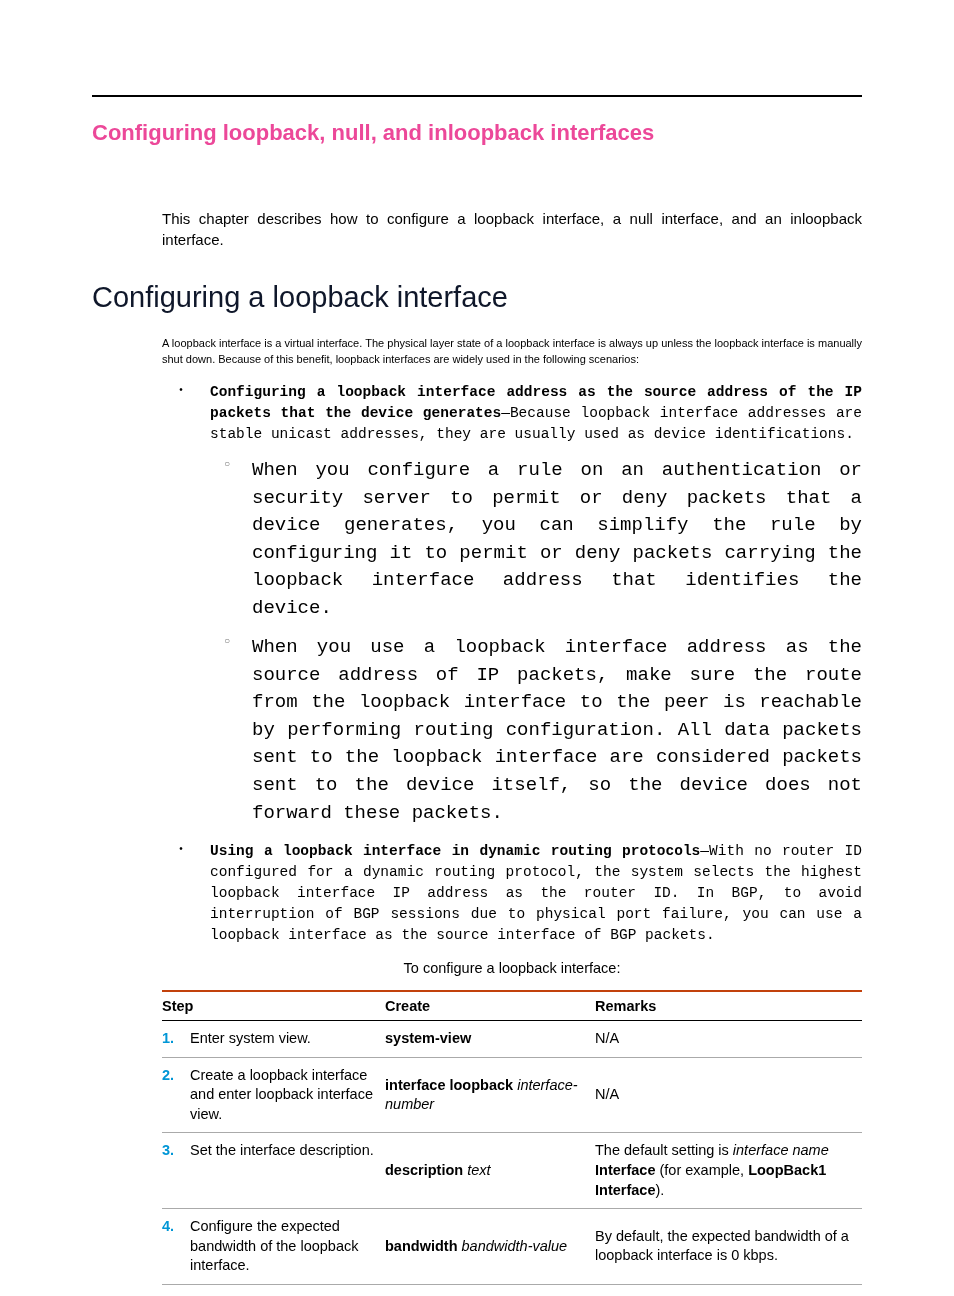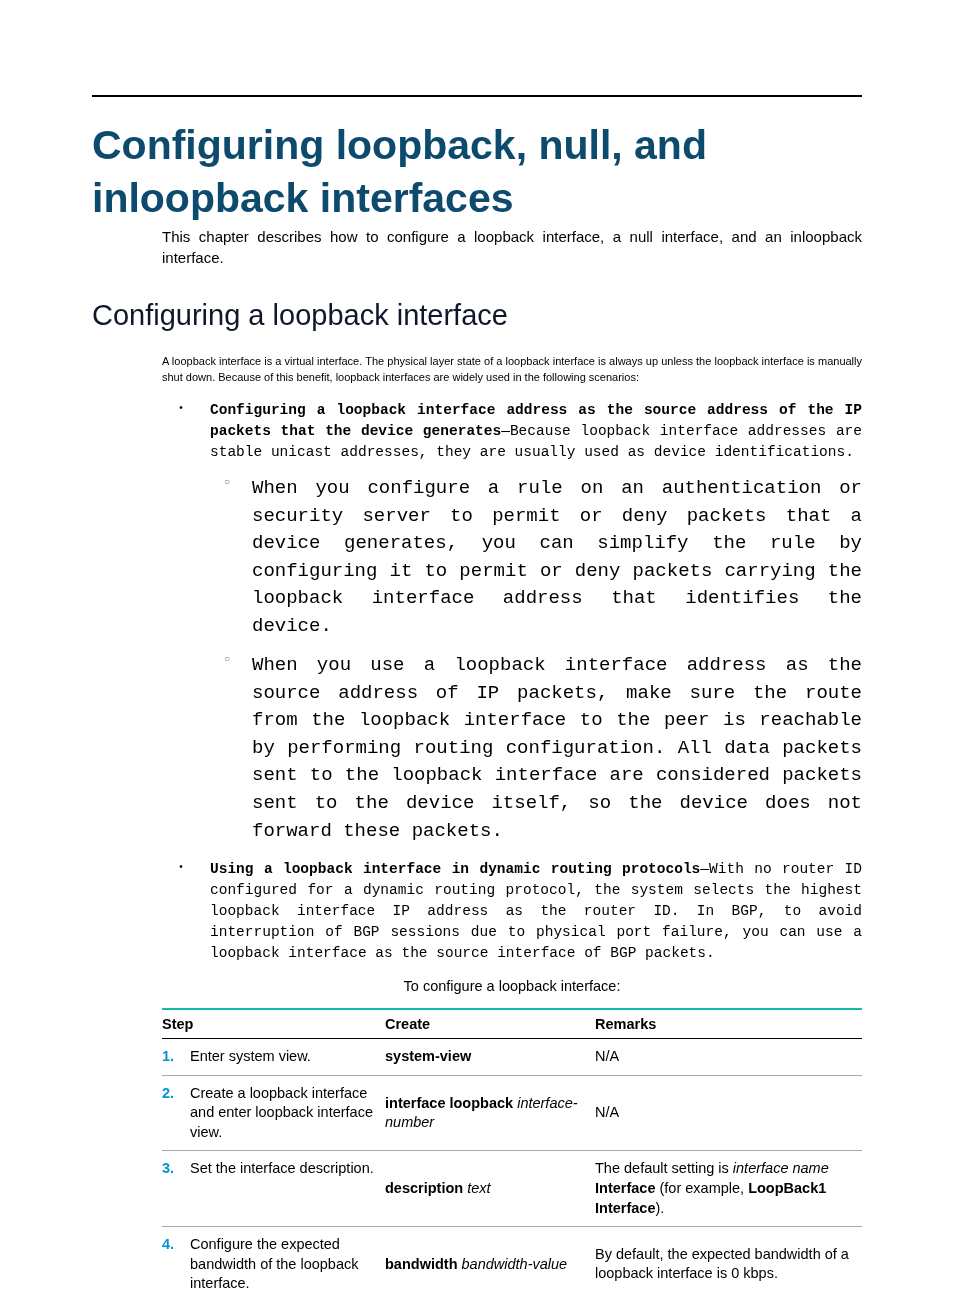--- a/index.html
+++ b/index.html
@@ -13,24 +13,25 @@
       color: #000;
       width: 954px;
       margin: 0 auto;
       padding: 95px 92px 40px 92px;
     }
     .top-rule {
       border-top: 2.5px solid #000;
       margin-bottom: 22px;
     }
     h1 {
-      color: #0c4a6e;
-      font-weight: bold;
-      font-size: 41px;
+      color: #ec4899;
+      font-weight: bold;
+      font-size: 22px;
       line-height: 1.3;
+      margin-bottom: 60px;
       letter-spacing: 0px;
     }
     .intro {
       margin-left: 70px;
       font-size: 15px;
       line-height: 1.45;
       text-align: justify;
       margin-bottom: 30px;
     }
     h2 {
@@ -100,21 +101,21 @@
       margin-bottom: 14px;
       text-align: center;
     }
     table {
       margin-left: 70px;
       border-collapse: collapse;
       width: calc(100% - 70px);
       font-size: 14.5px;
     }
     thead {
-      border-top: 2px solid #14b8a6;
+      border-top: 2px solid #c2410c;
       border-bottom: 1.5px solid #000;
     }
     thead th {
       text-align: left;
       font-weight: bold;
       padding: 6px 8px 6px 0;
     }
     tbody tr {
       border-bottom: 1px solid #aaa;
     }

